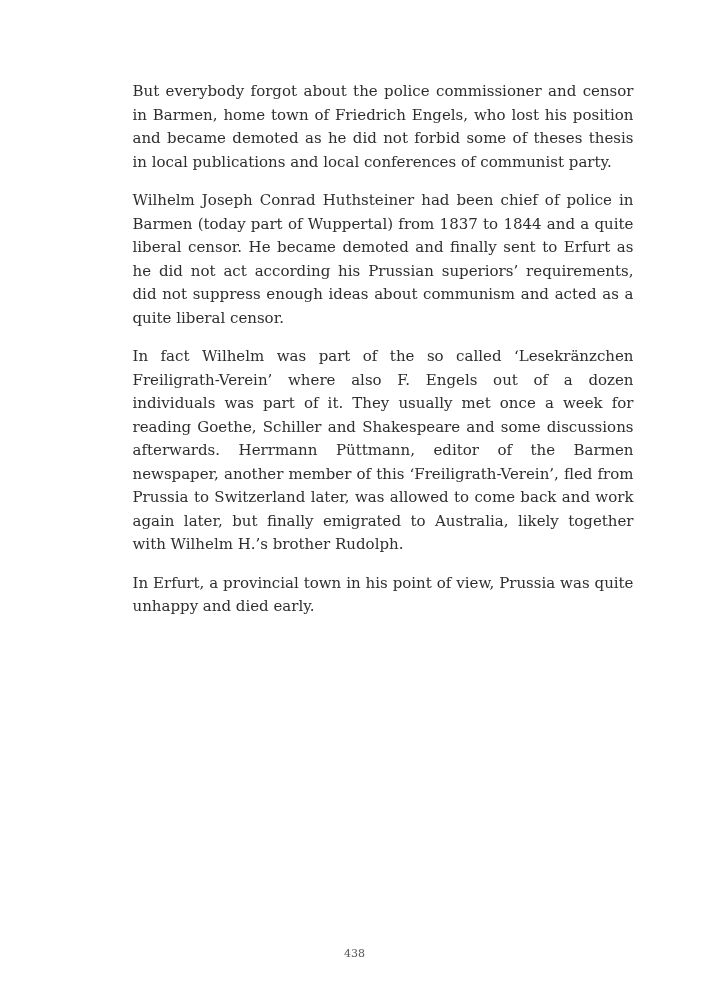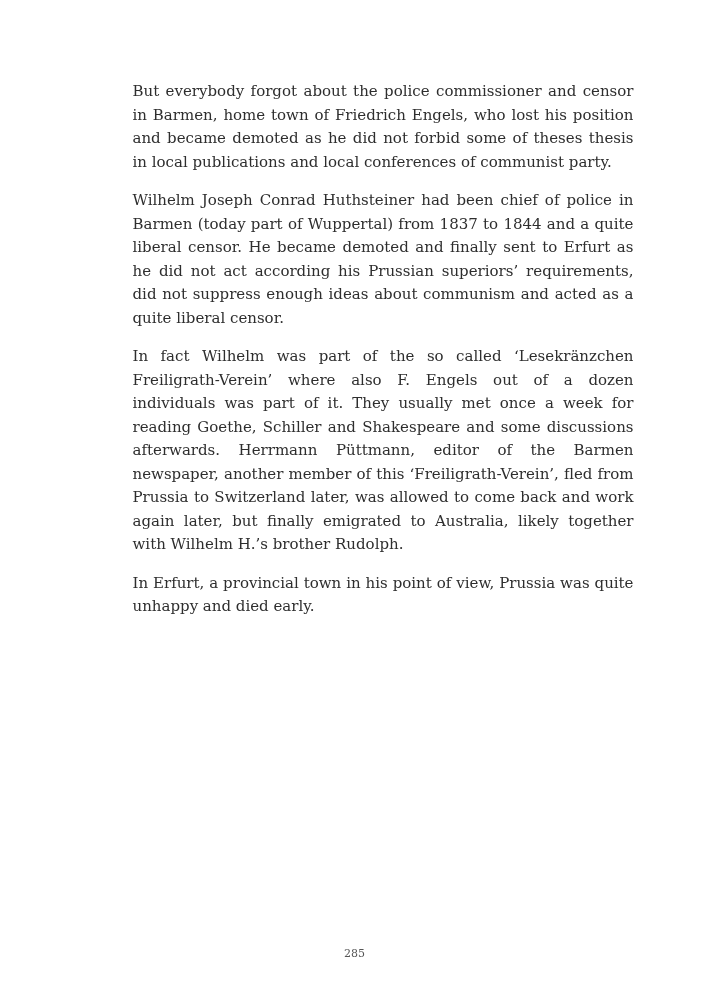--- a/index.html
+++ b/index.html
@@ -53,14 +53,14 @@
 </head>
 <body>
 
 <div class="page">
   <div class="text-block">
     <p>But everybody forgot about the police commissioner and censor in Barmen, home town of Friedrich Engels, who lost his position and became demoted  as he did not forbid some of theses thesis in local publications and local conferences of communist party.</p>
     <p>Wilhelm Joseph Conrad Huthsteiner had been chief of police in Barmen (today part of Wuppertal) from 1837 to 1844 and a quite liberal censor. He became demoted and finally sent to Erfurt as he did not act according his Prussian superiors’ requirements, did not suppress enough ideas about communism and acted as a quite liberal censor.</p>
     <p>In fact Wilhelm was part of the so called ‘Lesekränzchen Freiligrath-Verein’ where also F. Engels out of a dozen individuals was part of it. They usually met once a week for reading Goethe, Schiller and Shakespeare and some discussions afterwards. Herrmann Püttmann, editor of the Barmen newspaper, another member of this ‘Freiligrath-Verein’, fled from Prussia to Switzerland later, was allowed to come back and work again later, but finally emigrated to Australia, likely together with Wilhelm H.’s brother Rudolph.</p>
     <p>In Erfurt, a provincial town in his point of view, Prussia was quite unhappy and died early.</p>
   </div>
-  <div class="page-number">285</div>
+  <div class="page-number">438</div>
 </div>
 
 </body></html>

